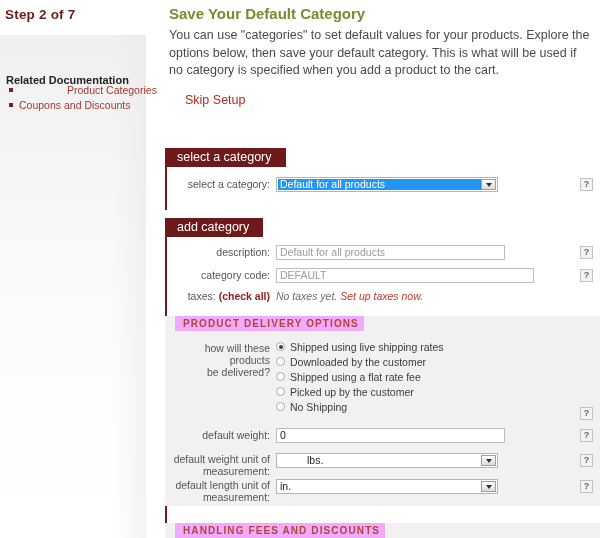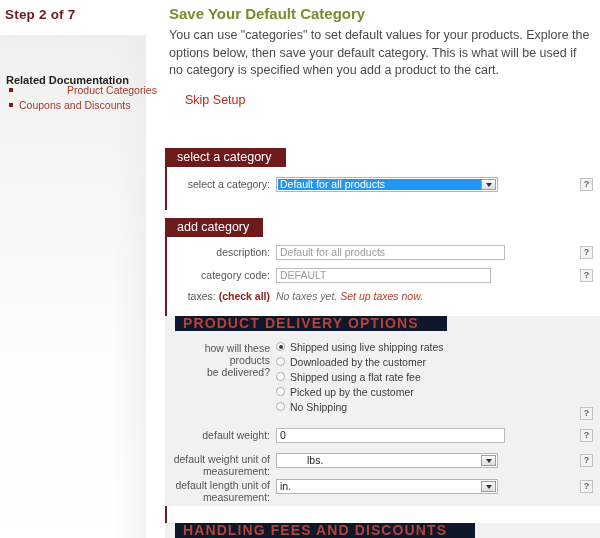--- a/index.html
+++ b/index.html
@@ -228,27 +228,27 @@
   .subpanel {
     position: absolute;
     left: 0;
     width: 435px;
     background: #f1f1f1;
   }
   .subpanel-tab {
     position: absolute;
     left: 10px; top: 0;
     height: 15px;
-    background: #0f172a;
+    background: #f0abfc;
     color: #b5433a;
-    font-size: 14px;
+    font-size: 10px;
     font-weight: bold;
     letter-spacing: 1.1px;
     line-height: 15px;
-    padding: 0 28px 0 8px;
+    padding: 0 5px 0 8px;
     white-space: nowrap;
   }
 
   .radio-group { position: absolute; left: 111px; }
   .radio-item {
     display: flex;
     align-items: center;
     height: 13px;
     margin-bottom: 2px;
   }
@@ -346,21 +346,21 @@
     </div>
 
     <div class="form-row" style="top:27px;">
       <div class="row-label" style="top:1px;">description:</div>
       <div class="field-input placeholder" style="top:0; width:229px;">Default for all products</div>
       <div class="help-btn" style="top:1px;">?</div>
     </div>
 
     <div class="form-row" style="top:50px;">
       <div class="row-label" style="top:1px;">category code:</div>
-      <div class="field-input placeholder" style="top:0; width:215px;">DEFAULT</div>
+      <div class="field-input placeholder" style="top:0; width:258px;">DEFAULT</div>
       <div class="help-btn" style="top:1px;">?</div>
     </div>
 
     <div class="taxes-row" style="top:72px;">
       <div class="taxes-label">
         <span>taxes:</span>
         <a class="taxes-link" href="#">(check all)</a>
       </div>
       <div class="taxes-note">
         <span>No taxes yet.</span>

